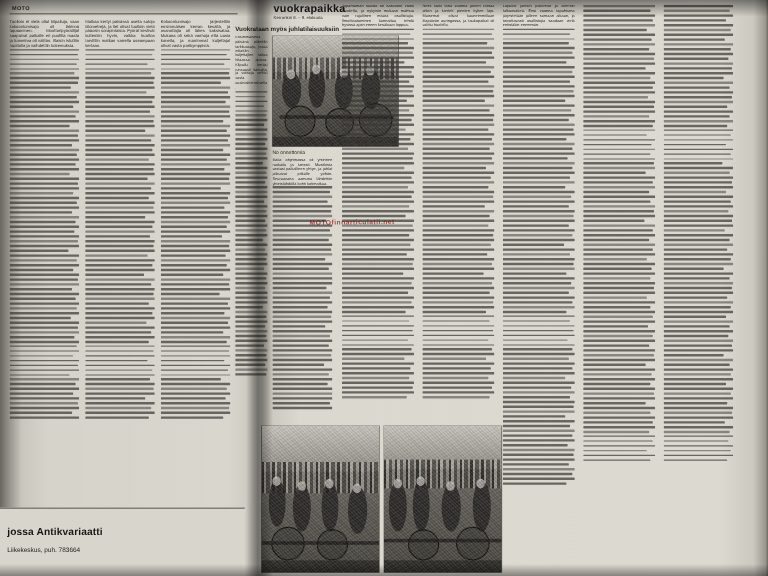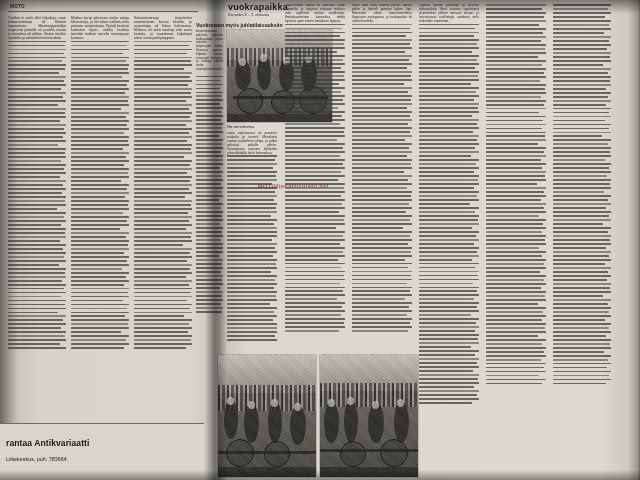--- a/index.html
+++ b/index.html
@@ -450,21 +450,21 @@
       <span class="ln" style="width:100%"></span>
         <span class="ln" style="width:93%"></span>
         <span class="ln" style="width:100%"></span>
       <span class="ln light" style="width:98%"></span>
         <span class="ln" style="width:100%"></span>
         <span class="ln" style="width:90%"></span>
     </div>
   </div>
 
   <div class="ad">
-    <div class="ad-title">rantaa Antikvariaatti</div>
+    <div class="ad-title">jossa Antikvariaatti</div>
     <div class="ad-sub">Liikekeskus, puh. 783664</div>
   </div>
 
   <div class="headline" style="left:228px; top:2px; font-size:9px;">vuokrapaikka</div>
   <div class="caption" style="left:228px; top:13px; font-size:3.6px;">Kerrankin 8. – 9. elokuuta</div>
   <div class="subhead" style="left:196px; top:22px;">Vuokrataan myös juhlatilaisuuksiin</div>
 
   <div class="photo" style="left:227px; top:30px; width:105px; height:92px;">
     <div class="sky" style="height:34px;"></div>
     <div class="ground" style="height:62px;"></div>

